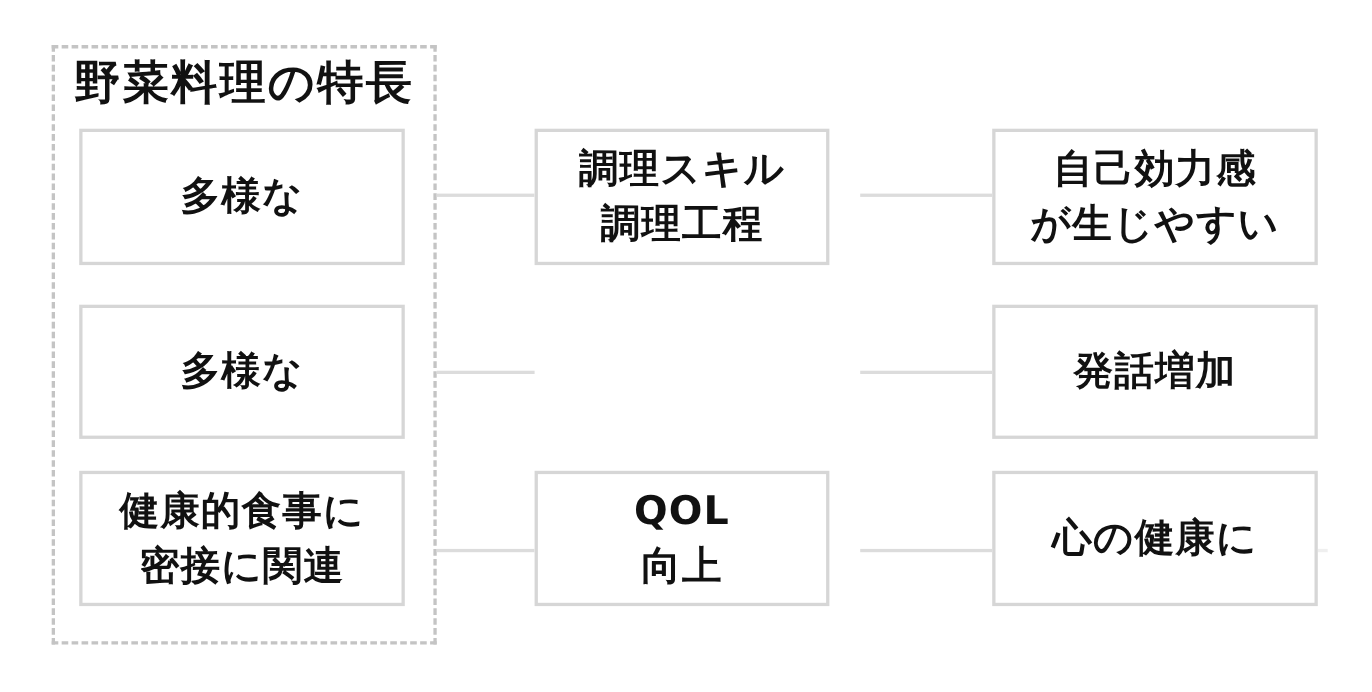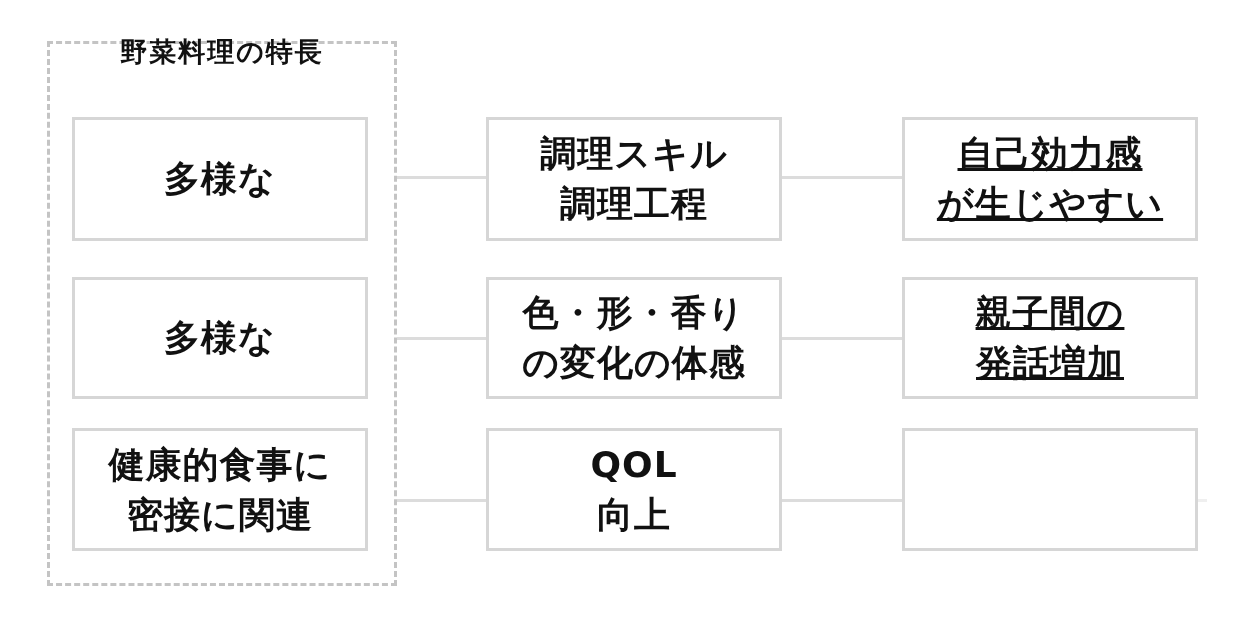--- a/index.html
+++ b/index.html
@@ -20,24 +20,24 @@
     position: absolute;
     left: 47px;
     top: 41px;
     width: 344px;   
     height: 539px;  
     border: 3px dashed var(--dash-border, #c4c4c4);
   }
   .group-title {
     position: absolute;
     left: 47px;
-    top: 34px;
+    top: 47px;
     width: 350px;
     text-align: center;
-    font-size: 27px;
+    font-size: 42px;
     font-weight: bold;
     color: var(--text, #111111);
     letter-spacing: 2px;
     white-space: nowrap;
   }
   
   .node {
     position: absolute;
     box-sizing: border-box;
     border: 3px solid var(--box-border, #d6d6d6);
@@ -48,22 +48,22 @@
     justify-content: center;
     text-align: center;
     font-size: 36px;
     font-weight: bold;
     line-height: 1.38;
     color: var(--text, #111111);
     letter-spacing: 1px;
   }
   .node span { display: block; white-space: nowrap; }
   .col-source   { left: 72px;  width: 296px; }
-  .col-mediator { left: 486px; width: 296px; }
-  .col-outcome  { left: 902px; width: 296px; text-decoration: underline; }
+  .col-mediator { left: 486px; width: 268px; }
+  .col-outcome  { left: 902px; width: 296px; }
   .row-0 { top: 117px; height: 124px; }
   .row-1 { top: 277px; height: 122px; }
   .row-2 { top: 428px; height: 123px; }
   
   .connector {
     position: absolute;
     height: 3px;
     background: var(--connector, #dcdcdc);
   }
   .conn-left  { left: 397px; width: 89px; }
@@ -92,38 +92,34 @@
   <div class="connector conn-right conn-y0"></div>
   <div class="node col-outcome row-0">
     <span>自己効力感</span>
     <span>が生じやすい</span>
   </div>
 
   <div class="node col-source row-1">
     <span>多様な</span>
   </div>
   <div class="connector conn-left conn-y1"></div>
-  <div class="node col-mediator row-1">
-    <span>色・形・香り</span>
-    <span>の変化の体感</span>
-  </div>
   <div class="connector conn-right conn-y1"></div>
   <div class="node col-outcome row-1">
-    <span>親子間の</span>
     <span>発話増加</span>
   </div>
 
   <div class="node col-source row-2">
     <span>健康的食事に</span>
     <span>密接に関連</span>
   </div>
   <div class="connector conn-left conn-y2"></div>
   <div class="node col-mediator row-2">
     <span>QOL</span>
     <span>向上</span>
   </div>
   <div class="connector conn-right conn-y2"></div>
   <div class="node col-outcome row-2">
+    <span>心の健康に</span>
   </div>
 
   <div class="connector conn-stub"></div>
 
 </div>
 
 </body></html>

